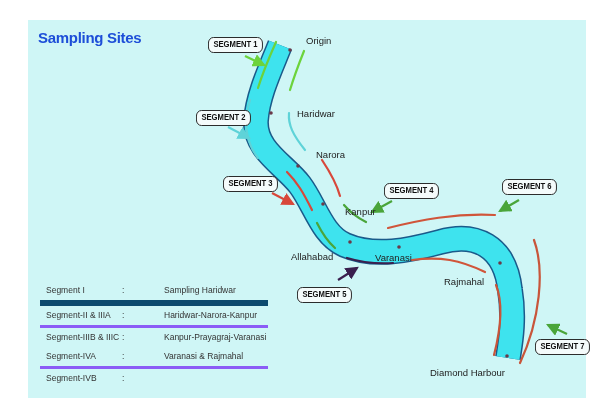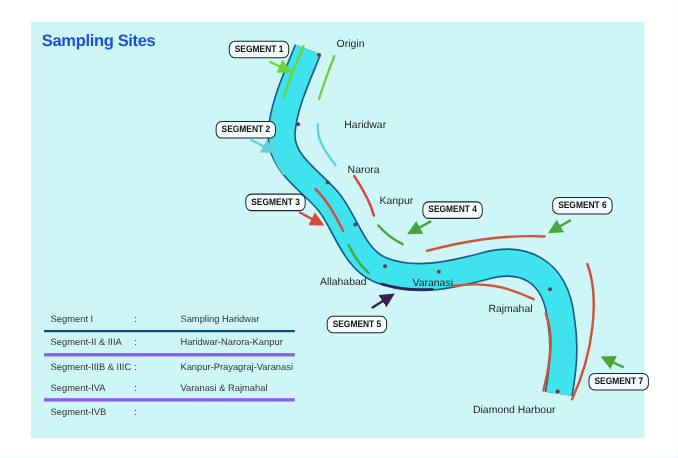--- a/index.html
+++ b/index.html
@@ -29,21 +29,21 @@
     .legend { position: absolute; left: 40px; top: 281px; width: 228px; }
     .legend-row {
       position: relative; height: 19px; font-size: 8.5px; color: #333;
       font-family: "Liberation Sans", sans-serif;
     }
     .legend-row span { position: absolute; top: 4px; white-space: nowrap; }
     .legend-row .seg { left: 6px; }
     .legend-row .colon { left: 82px; }
     .legend-row .desc { left: 124px; }
     .legend-row.lined { border-bottom: 3px solid #8b5cf6; }
-    .legend-row.thin { border-bottom: 2px solid #0c4a6e; }
+    .legend-row.thin { border-bottom: 6px solid #0c4a6e; }
   </style>
 </head>
 <body>
 
 <div class="panel"></div>
 <div class="title">Sampling Sites</div>
 
 <svg class="map" width="616" height="416" viewBox="0 0 616 416">
   <defs>
     <marker id="ahG" markerWidth="6" markerHeight="6" refX="5" refY="3" orient="auto">
@@ -108,23 +108,23 @@
 
 <div class="seg-label" style="left:208px; top:37px;">SEGMENT 1</div>
 <div class="seg-label" style="left:196px; top:110px;">SEGMENT 2</div>
 <div class="seg-label" style="left:223px; top:176px;">SEGMENT 3</div>
 <div class="seg-label" style="left:384px; top:183px;">SEGMENT 4</div>
 <div class="seg-label" style="left:297px; top:287px;">SEGMENT 5</div>
 <div class="seg-label" style="left:502px; top:179px;">SEGMENT 6</div>
 <div class="seg-label" style="left:535px; top:339px;">SEGMENT 7</div>
 
 <div class="place" style="left:306px; top:35px;">Origin</div>
-<div class="place" style="left:313px; top:108px;">Haridwar</div>
+<div class="place" style="left:297px; top:108px;">Haridwar</div>
 <div class="place" style="left:316px; top:149px;">Narora</div>
-<div class="place" style="left:345px; top:177px;">Kanpur</div>
+<div class="place" style="left:345px; top:206px;">Kanpur</div>
 <div class="place" style="left:291px; top:251px;">Allahabad</div>
 <div class="place" style="left:375px; top:252px;">Varanasi</div>
 <div class="place" style="left:444px; top:276px;">Rajmahal</div>
 <div class="place" style="left:430px; top:367px;">Diamond Harbour</div>
 
 <div class="legend">
   <div class="legend-row thin">
     <span class="seg">Segment I</span>
     <span class="colon">:</span>
     <span class="desc">Sampling Haridwar</span>

